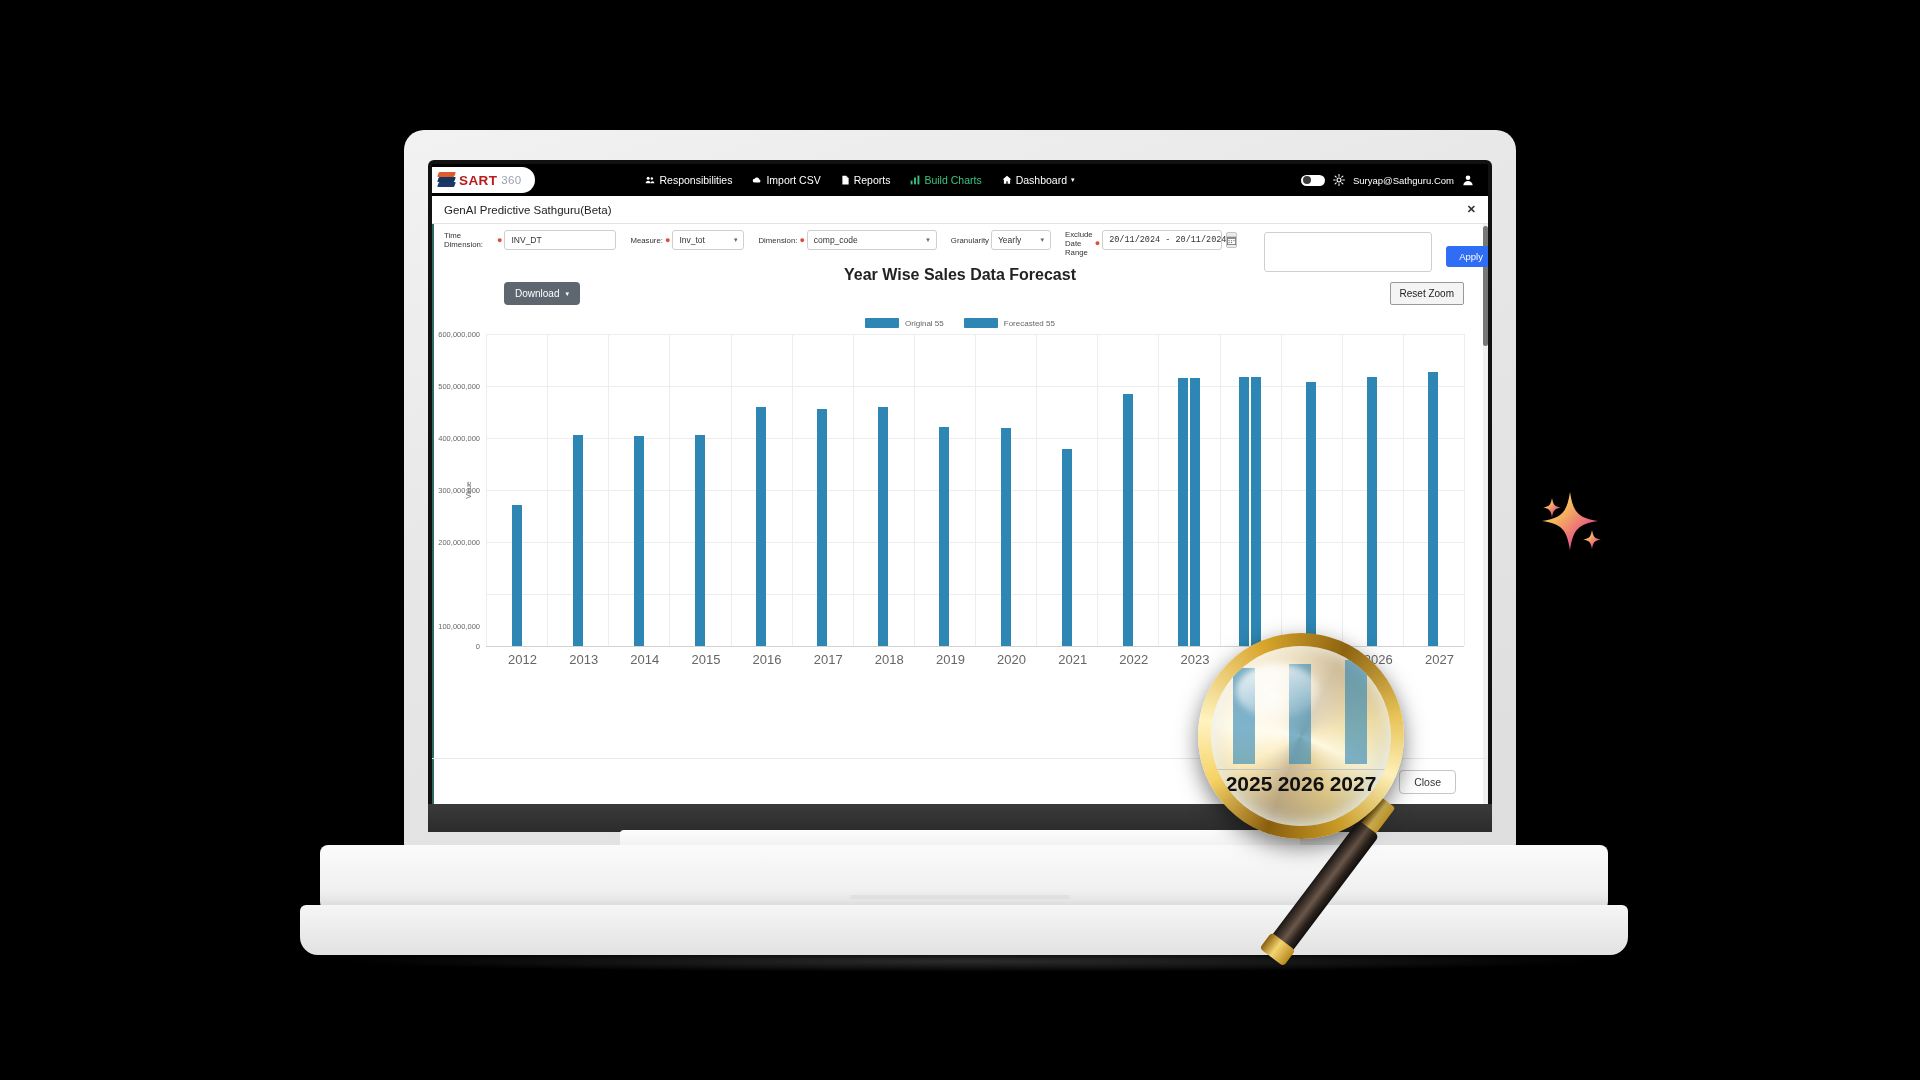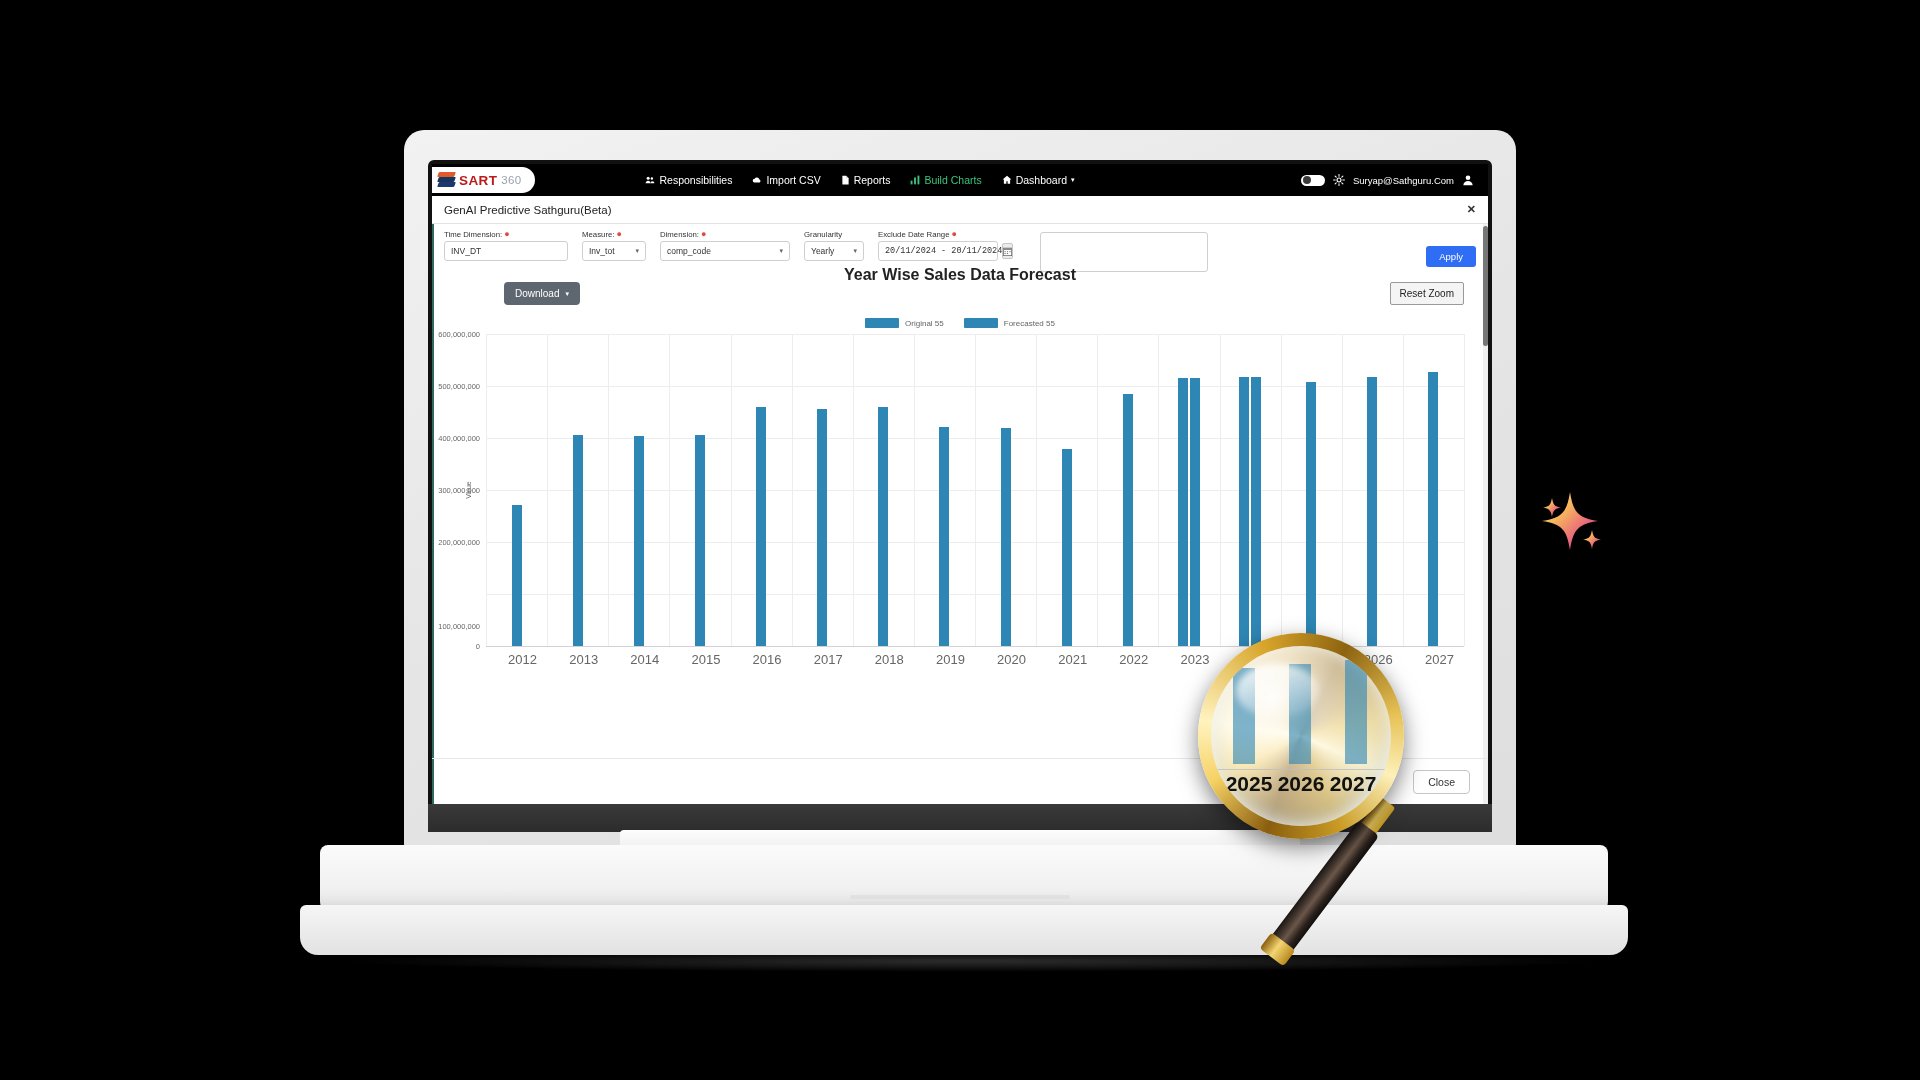--- a/index.html
+++ b/index.html
@@ -102,30 +102,30 @@
     position:absolute; left:0; top:32px; width:100%; height:28px;
     border-bottom:1px solid #e3e3e3; display:flex; align-items:center; padding:0 12px;
   }
   .dlg-title { font-size:11.5px; color:#222; }
   .dlg-x { margin-left:auto; font-size:11px; color:#333; cursor:pointer; font-weight:700; }
 
   .filters {
     position:absolute; left:0; top:60px; width:100%; height:46px;
     display:flex; align-items:flex-start; padding:6px 12px 0 12px; gap:14px;
   }
-  .fld { display:flex; flex-direction:column; gap:2px; }
+  .fld { display:flex; flex-direction:row; gap:2px; }
   .fld-label { font-size:7.8px; color:#333; display:flex; align-items:center; gap:2px; }
   .req { color:#e04a3f; font-size:9px; line-height:1; }
   .ctl {
     height:20px; border:1px solid #cfcfcf; border-radius:3px; background:#fff;
     font-size:8.5px; color:#333; display:flex; align-items:center;
     padding:0 6px; cursor:pointer; white-space:nowrap;
   }
   .ctl.w-time { width:124px; }
-  .ctl.w-meas { width:64px; justify-content:space-between; }
+  .ctl.w-meas { width:72px; justify-content:space-between; }
   .ctl.w-dim  { width:130px; justify-content:space-between; }
   .ctl.w-gran { width:60px; justify-content:space-between; }
   .ctl.w-date { width:120px; justify-content:space-between; padding-right:2px;font-family:Liberation Mono, monospace; }
   .caret { font-size:7px; color:#666; }
   .cal-btn {
     width:15px; height:16px; border:1px solid #c5c5c5; background:#ececec;
     display:flex; align-items:center; justify-content:center; border-radius:2px;
   }
   .blank-box {
     width:168px; height:40px; border:1px solid #cfcfcf; border-radius:3px;
@@ -181,21 +181,21 @@
 
   .xlabels { position:absolute; left:54px; right:24px; top:384px; height:14px; }
   .xtick {
     position:absolute; top:0; transform:translateX(-50%);
     font-size:13px; color:#666;margin-left:6px;
   }
 
   .dlg-footer {
     position:absolute; left:0; right:0; bottom:0; height:46px;
     border-top:1px solid #e8e8e8; display:flex; align-items:center;
-    justify-content:flex-end; padding:0 18px;
+    justify-content:flex-end; padding:0 32px;
   }
   .close-btn {
     background:#fff; border:1px solid #c6c6c6; border-radius:4px;
     font-size:10.5px; color:#333; padding:5px 14px; cursor:pointer;
   }
   .scroll-rail {
     position:absolute; right:0; top:60px; bottom:0; width:5px; background:#f0f0f0;
   }
   .scroll-thumb {
     position:absolute; right:0; top:62px; width:5px; height:120px;

